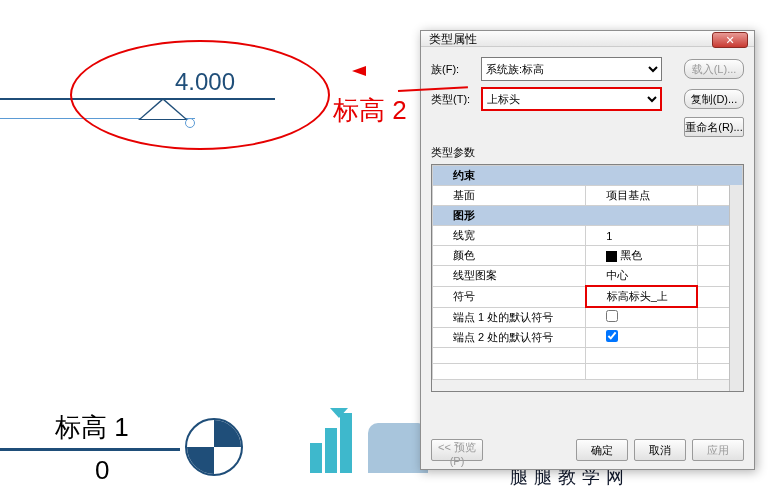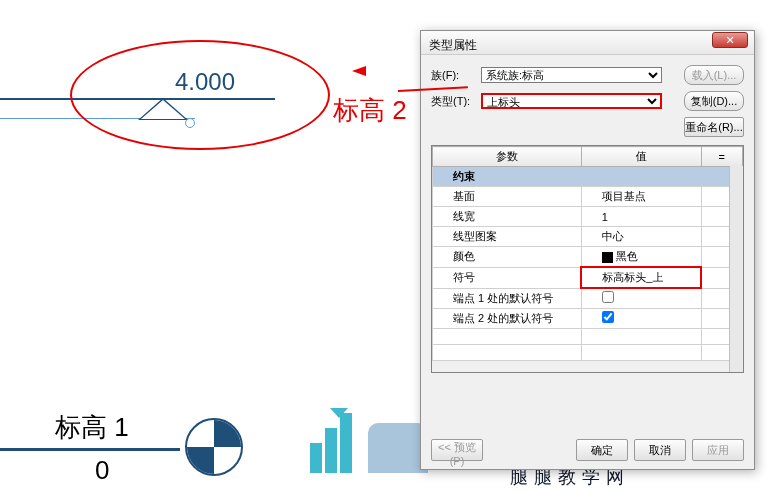--- a/index.html
+++ b/index.html
@@ -26,27 +26,27 @@
     
     
     .watermark { position: absolute; left: 300px; top: 403px; }
     .wm-icon { display: inline-block; vertical-align: bottom; }
     .wm-elephant { display: inline-block; width: 60px; height: 50px; background: #a8c5dc; border-radius: 10px 10px 0 0; position: relative; margin-left: 5px; vertical-align: bottom; }
     .wm-text { position: absolute; left: 430px; top: 430px; font-size: 26px; color: #3eb8cc; font-weight: bold; letter-spacing: 2px; }
     .wm-text-cn { position: absolute; left: 510px; top: 465px; font-size: 18px; color: #0f172a; letter-spacing: 6px; }
     
     
     .dialog { position: absolute; left: 420px; top: 30px; width: 335px; height: 440px; background: #f0f0f0; border: 1px solid #8e8e8e; box-shadow: 2px 2px 10px rgba(0,0,0,0.3); }
-    .titlebar { height: 24px; background: linear-gradient(#fcfcfc, #e8e8e8); border-bottom: 1px solid #ccc; display: flex; align-items: flex-end; padding-left: 8px; font-size: 12px; position: relative; }
+    .titlebar { height: 16px; background: linear-gradient(#fcfcfc, #e8e8e8); border-bottom: 1px solid #ccc; display: flex; align-items: flex-start; padding-left: 8px; font-size: 12px; position: relative; }
     .close-btn { position: absolute; right: 6px; top: 1px; width: 36px; height: 16px; background: linear-gradient(#e89a95, #c83a32); border: 1px solid #8b2b24; border-radius: 3px; color: #fff; text-align: center; font-size: 11px; line-height: 14px; cursor: pointer; }
     
     .dialog-body { padding: 10px 10px 6px 10px; }
     .form-row { display: flex; align-items: center; margin-bottom: 6px; }
     .form-row label { width: 50px; font-size: 11px; }
-    .form-row select { flex: 1; height: 16px; font-size: 11px; border: 1px solid #7a7a7a; background: #fff; margin-right: 22px; }
+    .form-row select { flex: 1; height: 24px; font-size: 11px; border: 1px solid #7a7a7a; background: #fff; margin-right: 22px; }
     .form-row button { width: 60px; height: 20px; font-size: 11px; background: linear-gradient(#fdfdfd, #e2e2e2); border: 1px solid #9a9a9a; border-radius: 8px; cursor: pointer; }
     .form-row button:disabled { color: #9a9a9a; }
     .row2-sel { border: 2px solid #e60000 !important; }
     .arrow-line2 { position: absolute; left: 398px; top: 90px; width: 70px; border-top: 2px solid #e60000; transform: rotate(-3deg); transform-origin: left; z-index: 10; }
     .rename-row { text-align: right; margin-bottom: 8px; }
     .rename-row button { width: 60px; height: 20px; font-size: 11px; background: linear-gradient(#fdfdfd, #e2e2e2); border: 1px solid #9a9a9a; border-radius: 2px; cursor: pointer; }
     
     .section-label { font-size: 11px; margin: 4px 0; }
     .param-table { width: 100%; border: 1px solid #828282; border-collapse: collapse; font-size: 11px; background: #fff; }
     .param-table th { background: linear-gradient(#fdfdfd, #e8e8e8); border: 1px solid #b0b0b0; height: 20px; font-weight: normal; }
@@ -110,49 +110,48 @@
       <button disabled="">载入(L)...</button>
     </div>
     <div class="form-row">
       <label>类型(T):</label>
       <select class="row2-sel"><option>上标头</option></select>
       <button>复制(D)...</button>
     </div>
     <div class="rename-row">
       <button>重命名(R)...</button>
     </div>
+    <div class="section-label">类型参数</div>
     <div class="table-scroll">
       <table class="param-table">
         <tbody>
-            <tr>
-          <th style="width:48%">参数</th>
-          <th>值</th>
-          <th style="width:14px">=</th>
-        </tr>
         <tr class="cat-row">
               <td colspan="3">约束</td>
             </tr>
         <tr>
               <td>基面</td>
               <td>项目基点</td>
               <td></td>
             </tr>
+        <tr class="cat-row">
+              <td colspan="3">图形</td>
+            </tr>
         <tr>
               <td>线宽</td>
               <td>1</td>
               <td></td>
             </tr>
         <tr>
-              <td>线型图案</td>
-              <td>中心</td>
+              <td>颜色</td>
+              <td><span class="swatch"></span><span>黑色</span></td>
               <td></td>
             </tr>
         <tr>
-              <td>颜色</td>
-              <td><span class="swatch"></span><span>黑色</span></td>
+              <td>线型图案</td>
+              <td>中心</td>
               <td></td>
             </tr>
         <tr>
               <td>符号</td>
               <td class="val-cell-hl">标高标头_上</td>
               <td></td>
             </tr>
         <tr>
               <td>端点 1 处的默认符号</td>
               <td><input type="checkbox" class="chk" style=""></td>

